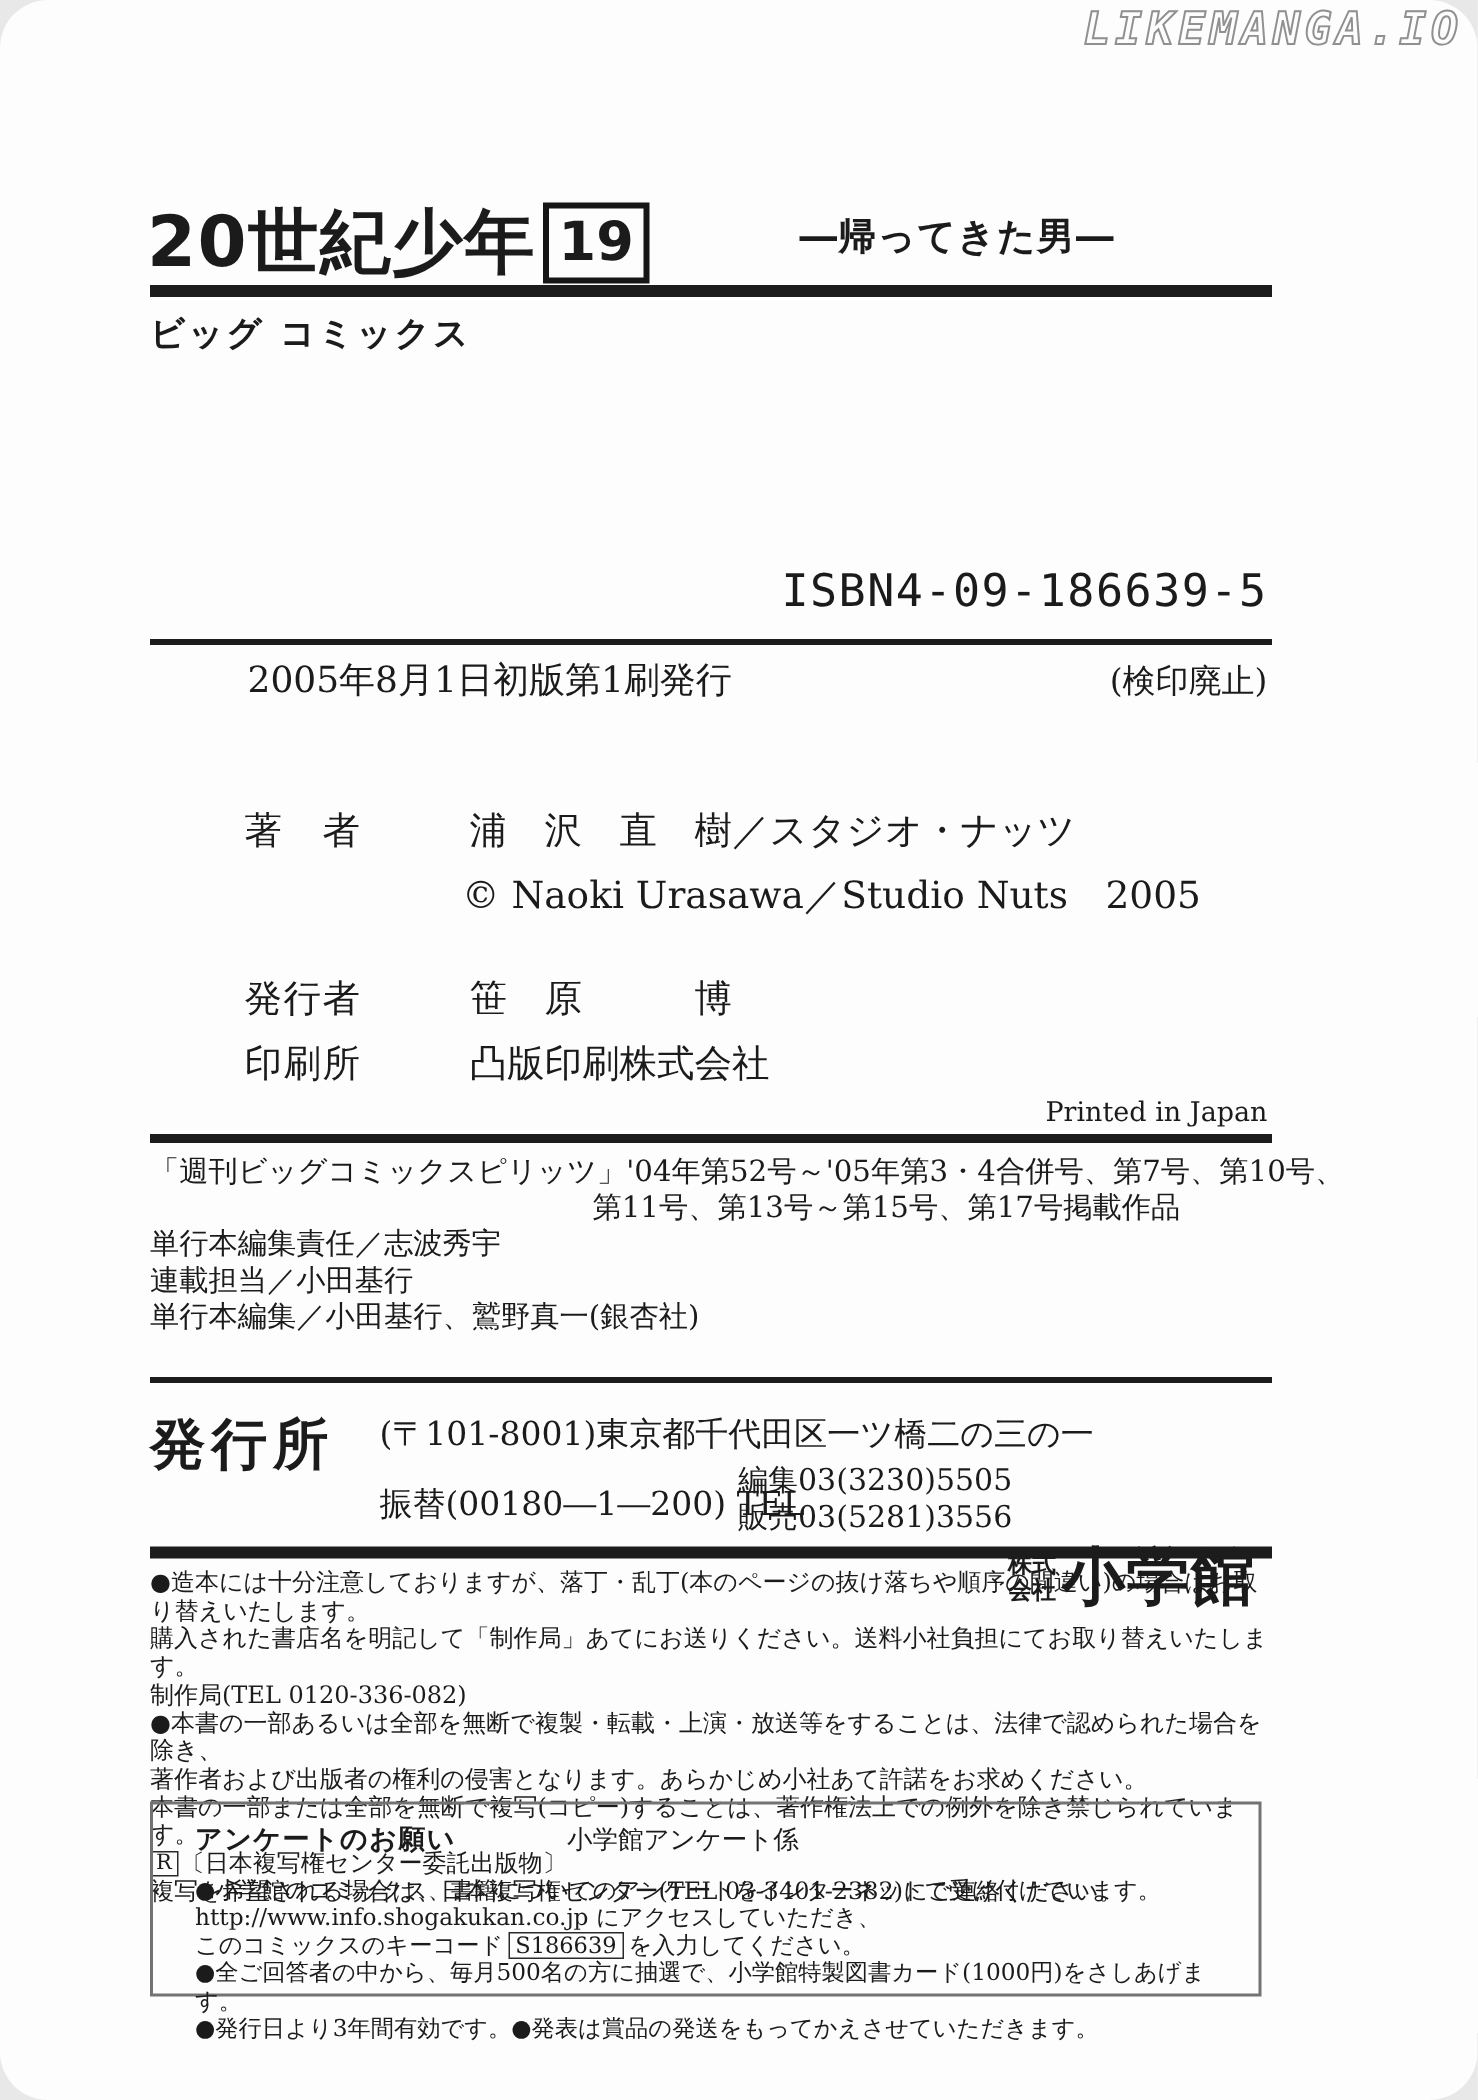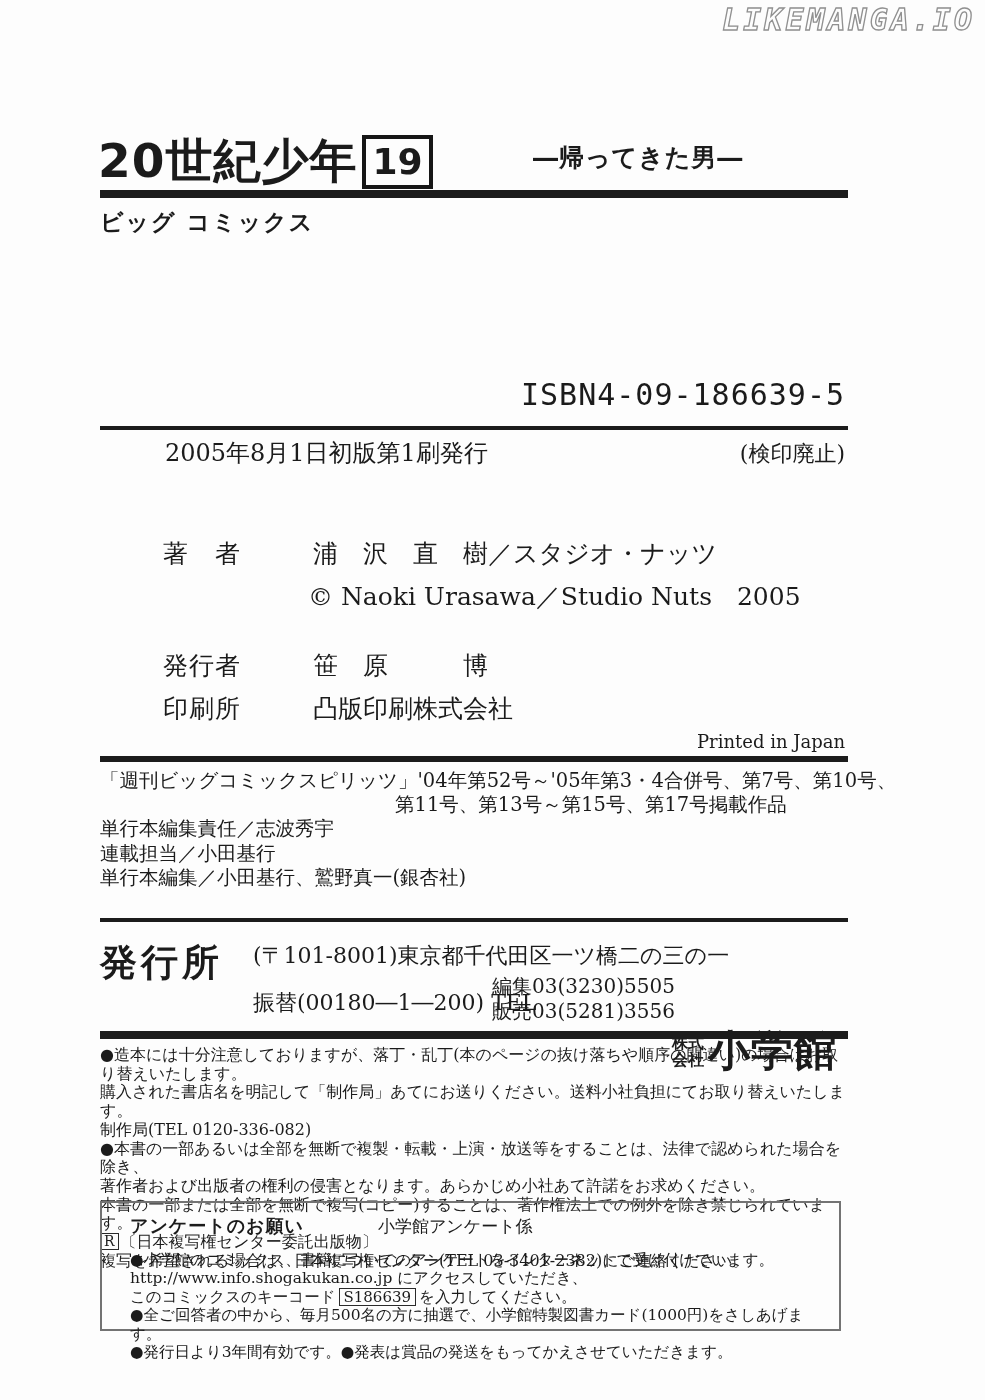--- a/index.html
+++ b/index.html
@@ -1,20 +1,20 @@
 <!DOCTYPE html>
 <html><head>
 <meta charset="utf-8">
 <style>
   * { margin:0; padding:0; box-sizing:border-box; }
   html,body { background:#e8e8e8; }
   body { font-family:"DejaVu Serif","Liberation Serif",serif; color:#1b1b1b; }
   .page {
     position:relative; width:985px; height:1400px;
-    background:#fdfdfd; overflow:hidden; margin:0 auto;
+    background:#fdfdfd; overflow:hidden; margin:0 auto;border-radius:32px;
   }
   .sans { font-family:"DejaVu Sans","Liberation Sans",sans-serif; }
   .mono { font-family:"DejaVu Sans Mono","Liberation Mono",monospace; }
   .abs { position:absolute; }
 
   .watermark {
     position:absolute; top:2px; right:10px;
     font-family:"DejaVu Sans Mono","Liberation Mono",monospace;
     font-weight:bold; font-style:italic;
     font-size:30px; letter-spacing:3px;

